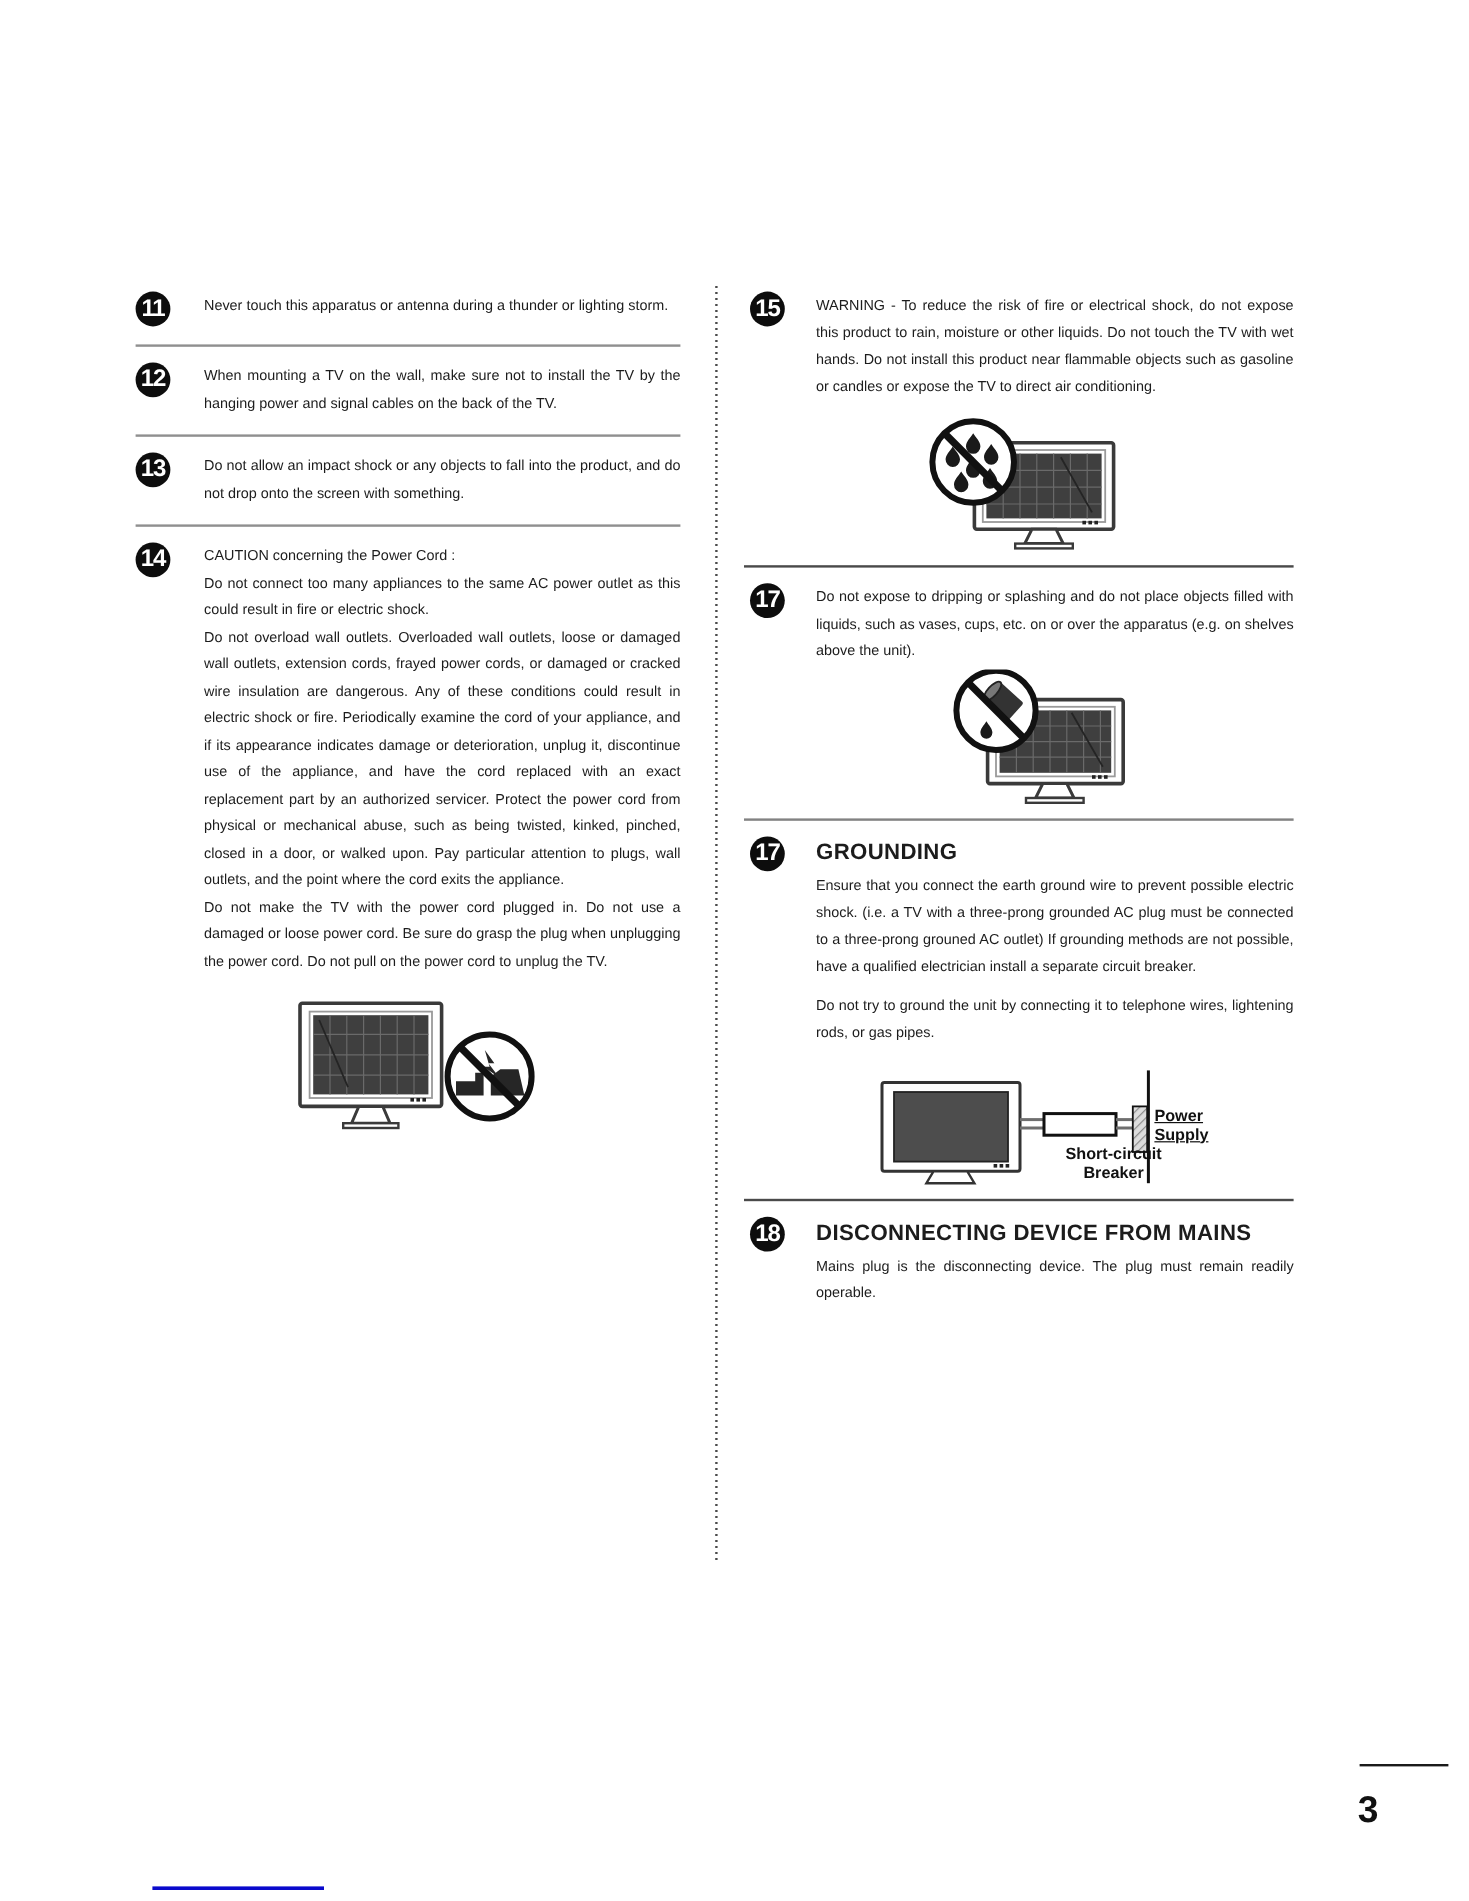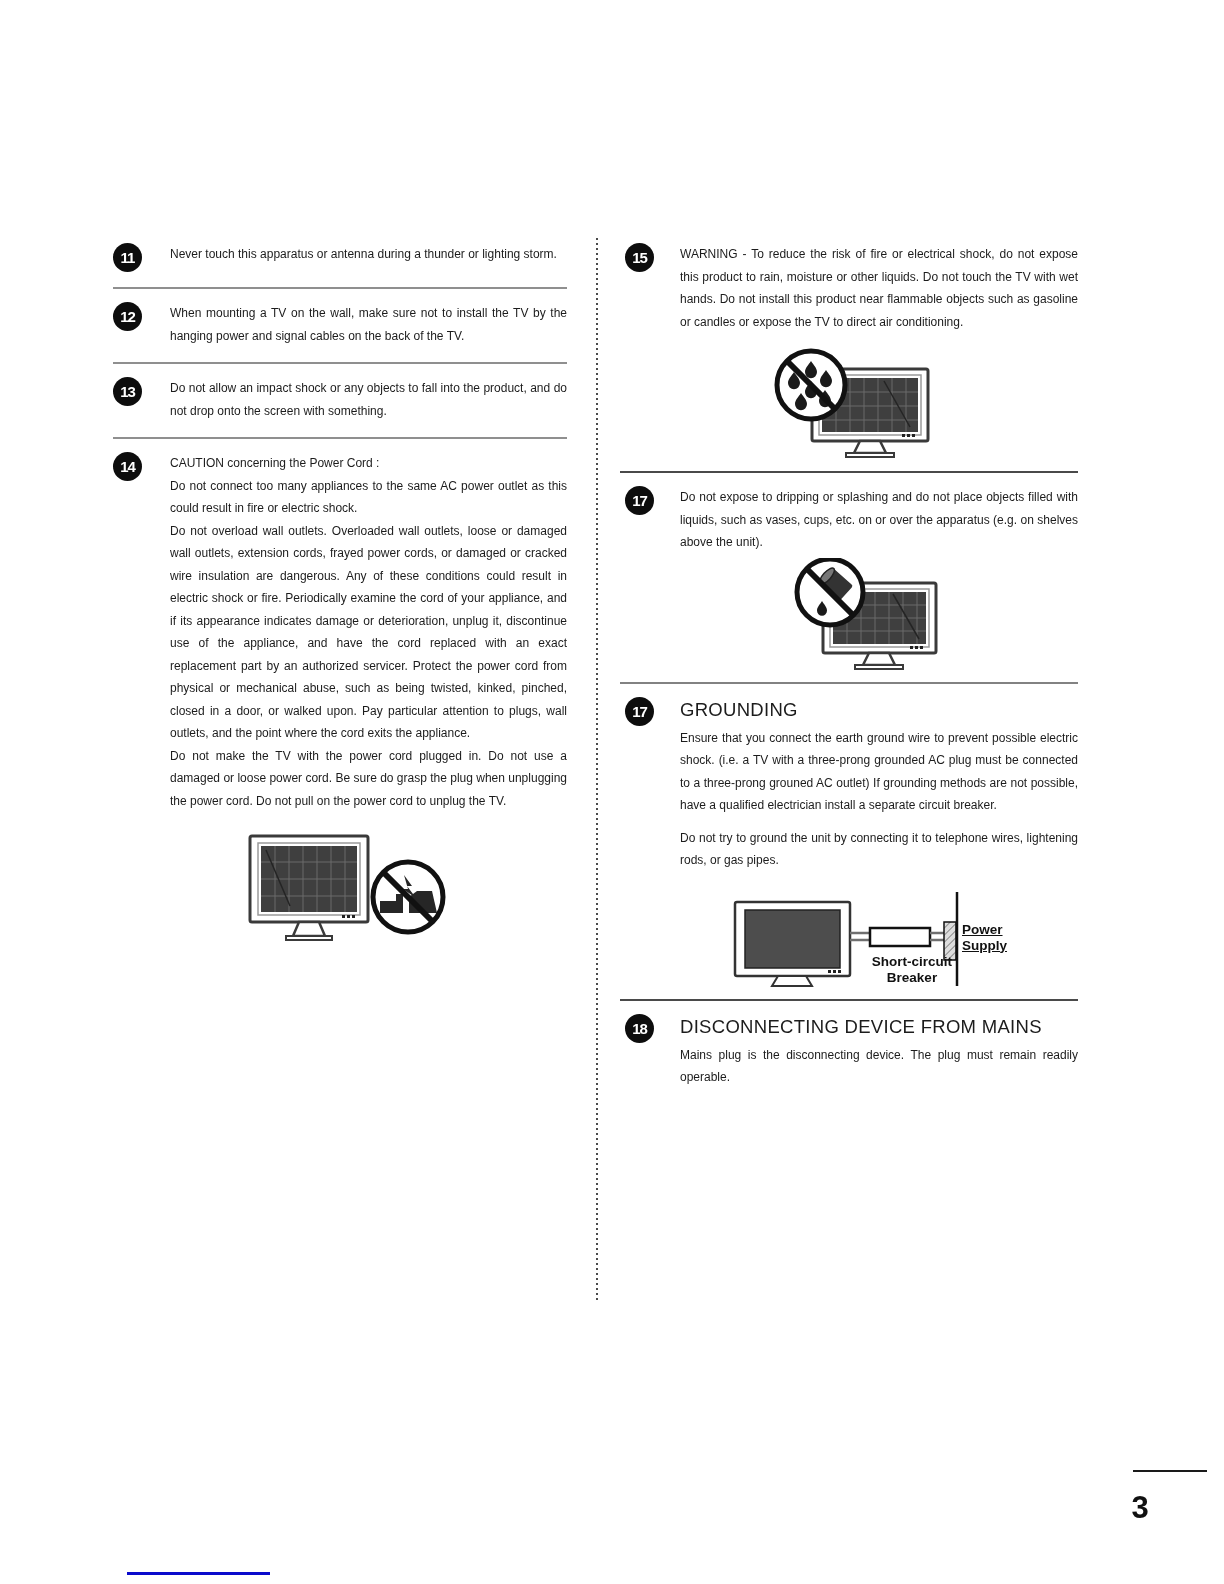--- a/index.html
+++ b/index.html
@@ -14,34 +14,34 @@
   .col { position: absolute; top: 243px; }
   .col-left  { left: 113px; width: 454px; }
   .col-right { left: 620px; width: 458px; }
 
   .item { display: flex; align-items: flex-start; }
   .badge-col { flex: 0 0 57px; }
   .col-right .badge-col { flex: 0 0 60px; padding-left: 5px; box-sizing: border-box; }
   .badge {
     width: 29px; height: 29px; border-radius: 50%;
     background: #0d0d0d; color: #ffffff;
-    font-size: 15px; font-weight: bold;
+    font-size: 20px; font-weight: bold;
     line-height: 29px; text-align: center;
     letter-spacing: -1px;
   }
   .ibody { flex: 1 1 auto; min-width: 0; }
   .ibody p {
     margin: 0;
     font-size: 12px; line-height: 22.5px;
     text-align: justify;
   }
   .gap-p p { margin-bottom: 10px; }
   .gap-p p:last-child { margin-bottom: 0; }
   .iheading {
-    font-size: 18.5px; font-weight: normal;
+    font-size: 18.5px; font-weight: bold;
     letter-spacing: 0.3px;
     margin: 2px 0 6px 0;
   }
   .sep { border: none; height: 0; border-top: 2px solid #8f8f8f; margin: 15px 0 13px 0; }
   .col-right .sep { border-top-color: #4a4a4a; margin: 9px 0 13px 0; }
   .col-right .sep.gray { border-top-color: #828282; }
 
   .divider {
     position: absolute; left: 596px; top: 238px;
     width: 2px; height: 1064px;
@@ -57,21 +57,21 @@
     position: relative;
     width: 300px; height: 100px;
     margin: 18px 0 0 40px;
   }
   .diagram svg { position: absolute; left: 0; top: 0; }
   .diag-label {
     position: absolute;
     font-size: 13.5px; font-weight: bold; line-height: 16px;
     color: #111;
   }
-  .label-breaker { left: 124px; top: 64px; width: 104px; text-align: center; padding-left: 16px; }
+  .label-breaker { left: 140px; top: 64px; width: 104px; text-align: center; padding-left: 16px; }
   .label-supply  { left: 242px; top: 32px; width: 60px; text-align: left; text-decoration: underline; }
 
   .page-number-rule {
     position: absolute; left: 1133px; top: 1470px;
     width: 74px; height: 0; border-top: 2px solid #1a1a1a;
   }
   .page-number {
     position: absolute; left: 1122px; top: 1490px;
     width: 36px; text-align: center;
     font-size: 31px; font-weight: bold; color: #111;

